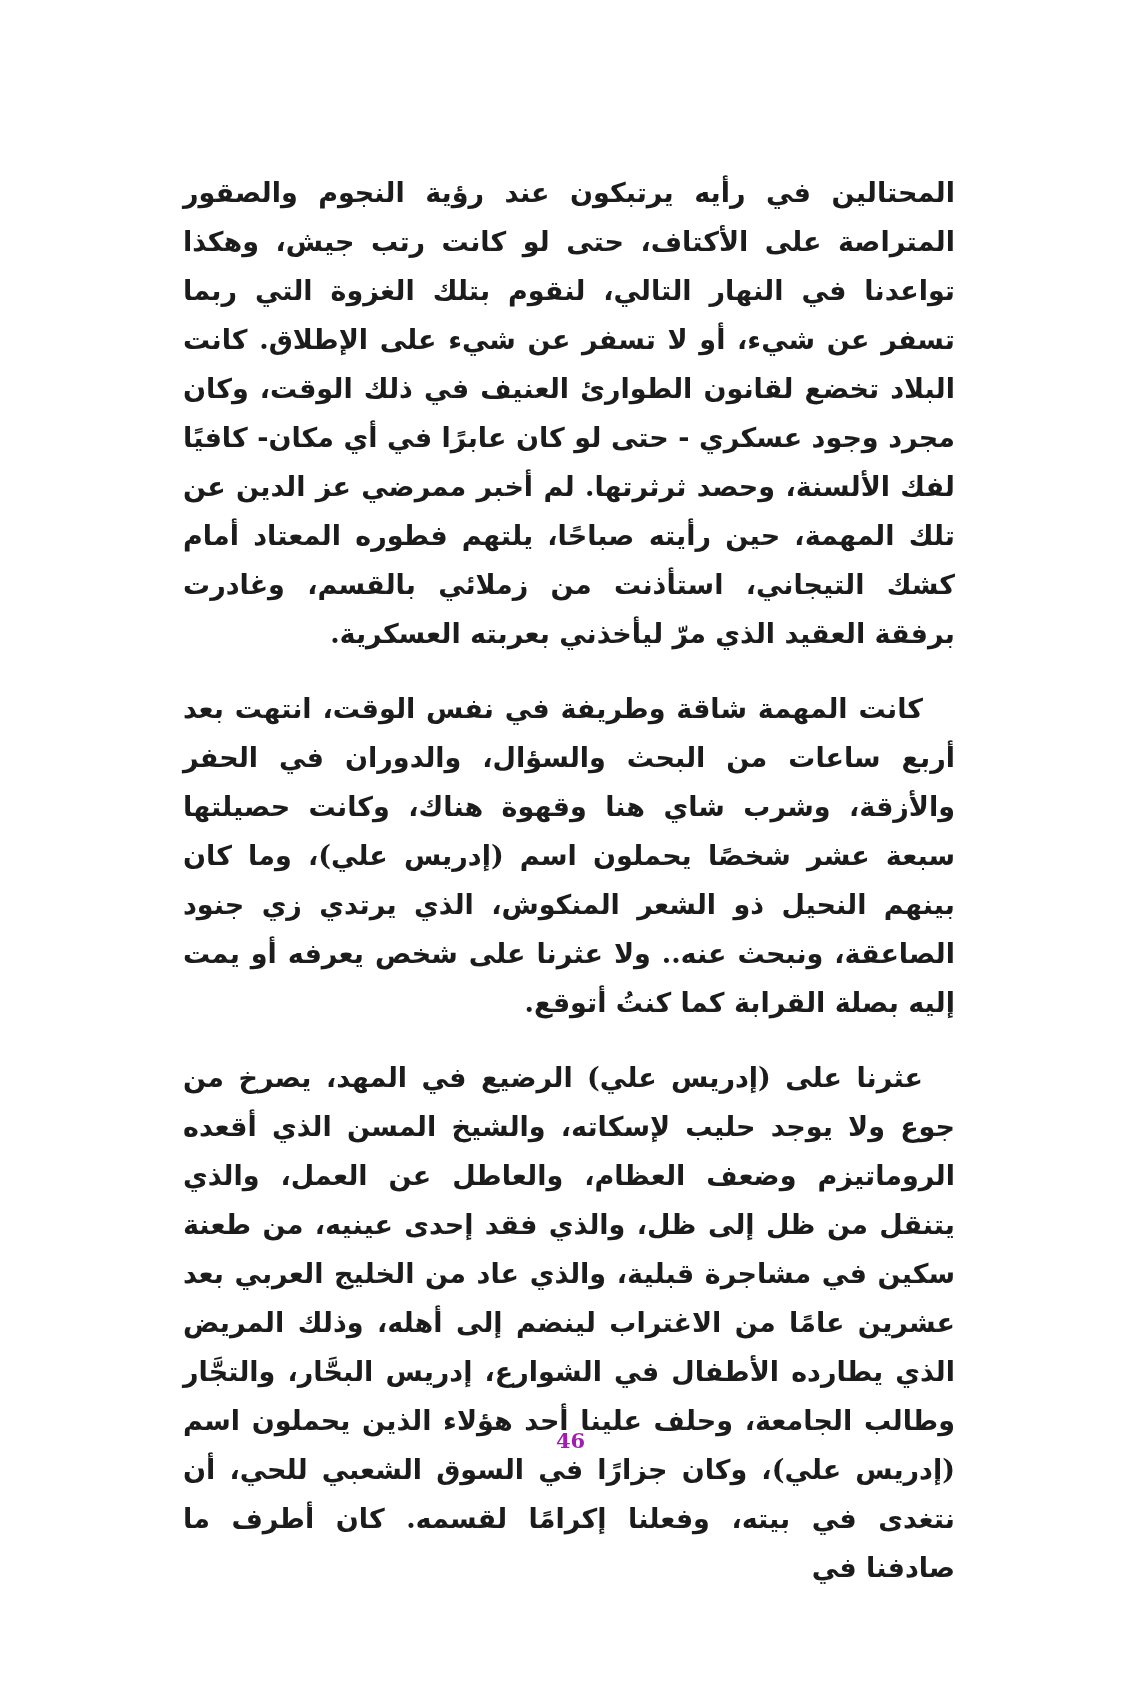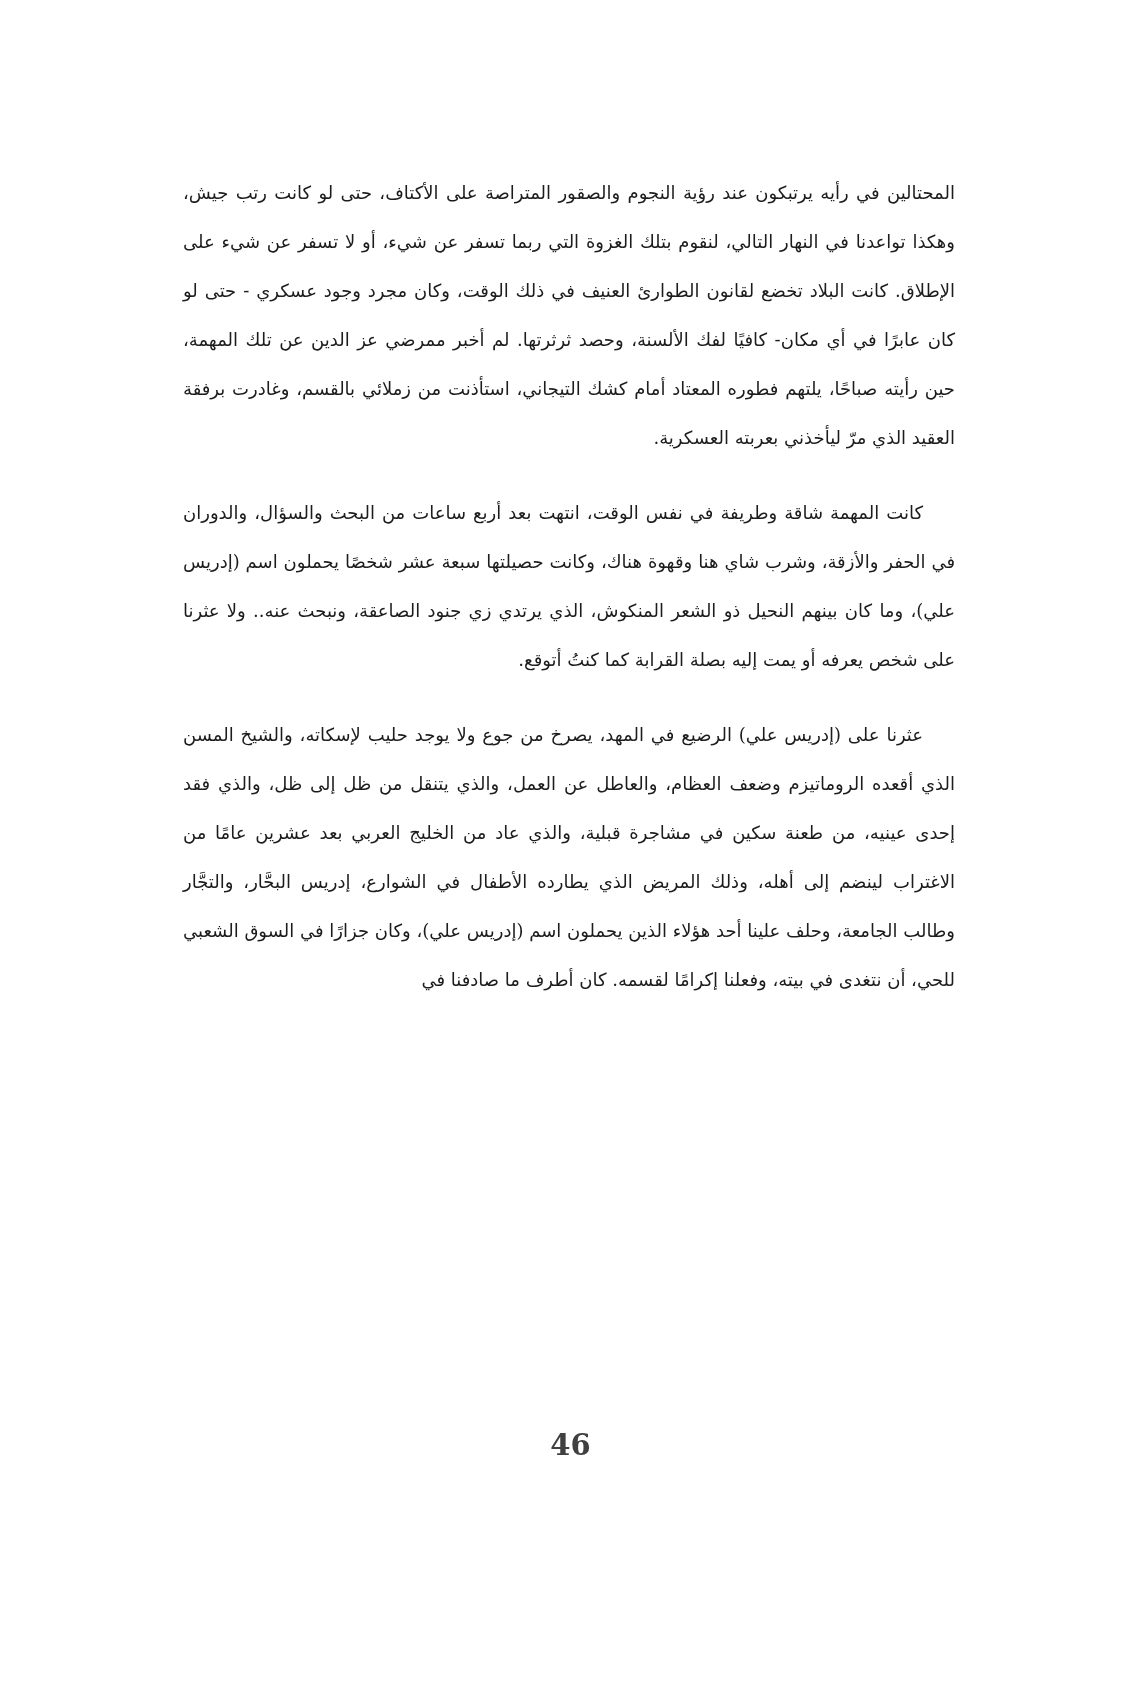--- a/index.html
+++ b/index.html
@@ -19,44 +19,44 @@
       overflow: hidden;
     }
     .text-block {
       position: absolute;
       top: 168px;
       right: 186px;
       width: 772px;
       direction: rtl;
       text-align: justify;
       text-justify: inter-word;
-      font-size: 18px;
-      font-weight: 400;
+      font-size: 27px;
+      font-weight: 700;
       line-height: 49px;
     }
     .para {
       margin: 0 0 26px 0;
       text-indent: 32px;
     }
     .para.continuation {
       text-indent: 0;
     }
     .para:last-child {
       margin-bottom: 0;
     }
     .page-number {
       position: absolute;
       top: 1428px;
       left: 0;
       width: 100%;
       text-align: center;
-      font-size: 29px;
+      font-size: 21px;
       font-weight: bold;
       direction: ltr;
-      color: #404040;
+      color: #a21caf;
     }
   </style>
 </head>
 <body>
 
 <div class="page">
   <div class="text-block">
     <p class="para continuation">المحتالين في رأيه يرتبكون عند رؤية النجوم والصقور المتراصة على الأكتاف، حتى لو كانت رتب جيش، وهكذا تواعدنا في النهار التالي، لنقوم بتلك الغزوة التي ربما تسفر عن شيء، أو لا تسفر عن شيء على الإطلاق. كانت البلاد تخضع لقانون الطوارئ العنيف في ذلك الوقت، وكان مجرد وجود عسكري - حتى لو كان عابرًا في أي مكان- كافيًا لفك الألسنة، وحصد ثرثرتها. لم أخبر ممرضي عز الدين عن تلك المهمة، حين رأيته صباحًا، يلتهم فطوره المعتاد أمام كشك التيجاني، استأذنت من زملائي بالقسم، وغادرت برفقة العقيد الذي مرّ ليأخذني بعربته العسكرية.</p>
     <p class="para">كانت المهمة شاقة وطريفة في نفس الوقت، انتهت بعد أربع ساعات من البحث والسؤال، والدوران في الحفر والأزقة، وشرب شاي هنا وقهوة هناك، وكانت حصيلتها سبعة عشر شخصًا يحملون اسم (إدريس علي)، وما كان بينهم النحيل ذو الشعر المنكوش، الذي يرتدي زي جنود الصاعقة، ونبحث عنه.. ولا عثرنا على شخص يعرفه أو يمت إليه بصلة القرابة كما كنتُ أتوقع.</p>
     <p class="para">عثرنا على (إدريس علي) الرضيع في المهد، يصرخ من جوع ولا يوجد حليب لإسكاته، والشيخ المسن الذي أقعده الروماتيزم وضعف العظام، والعاطل عن العمل، والذي يتنقل من ظل إلى ظل، والذي فقد إحدى عينيه، من طعنة سكين في مشاجرة قبلية، والذي عاد من الخليج العربي بعد عشرين عامًا من الاغتراب لينضم إلى أهله، وذلك المريض الذي يطارده الأطفال في الشوارع، إدريس البحَّار، والتجَّار وطالب الجامعة، وحلف علينا أحد هؤلاء الذين يحملون اسم (إدريس علي)، وكان جزارًا في السوق الشعبي للحي، أن نتغدى في بيته، وفعلنا إكرامًا لقسمه. كان أطرف ما صادفنا في</p>

